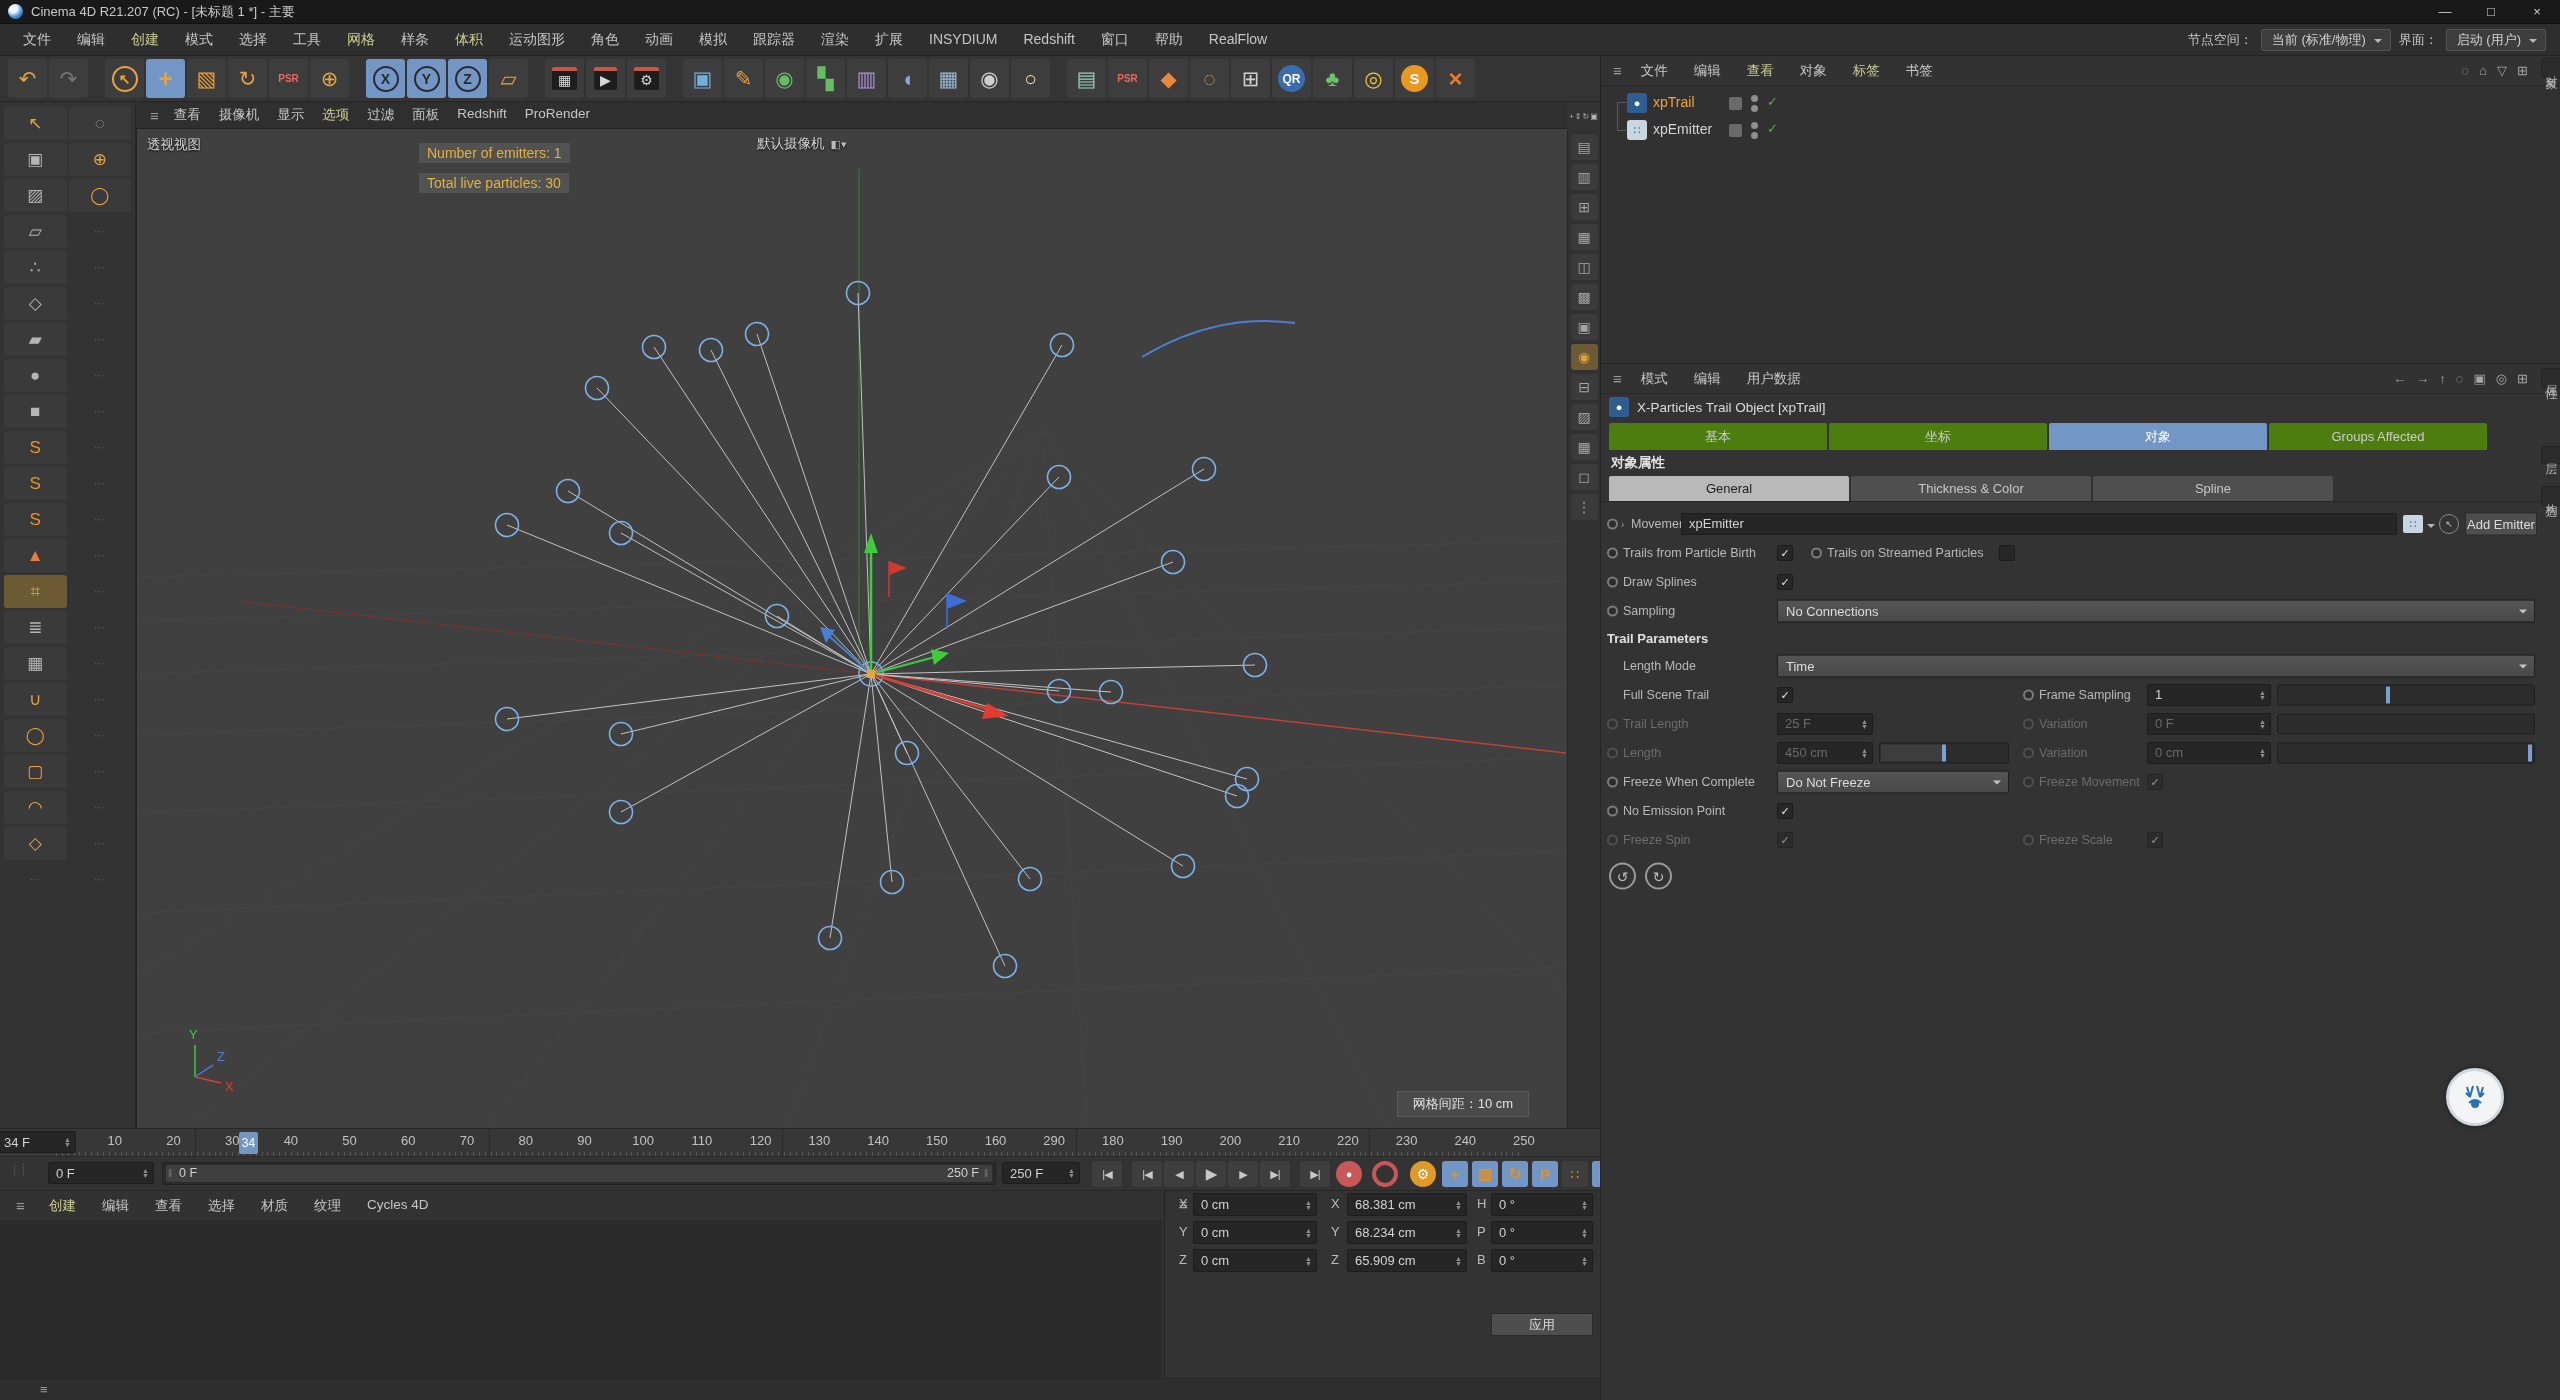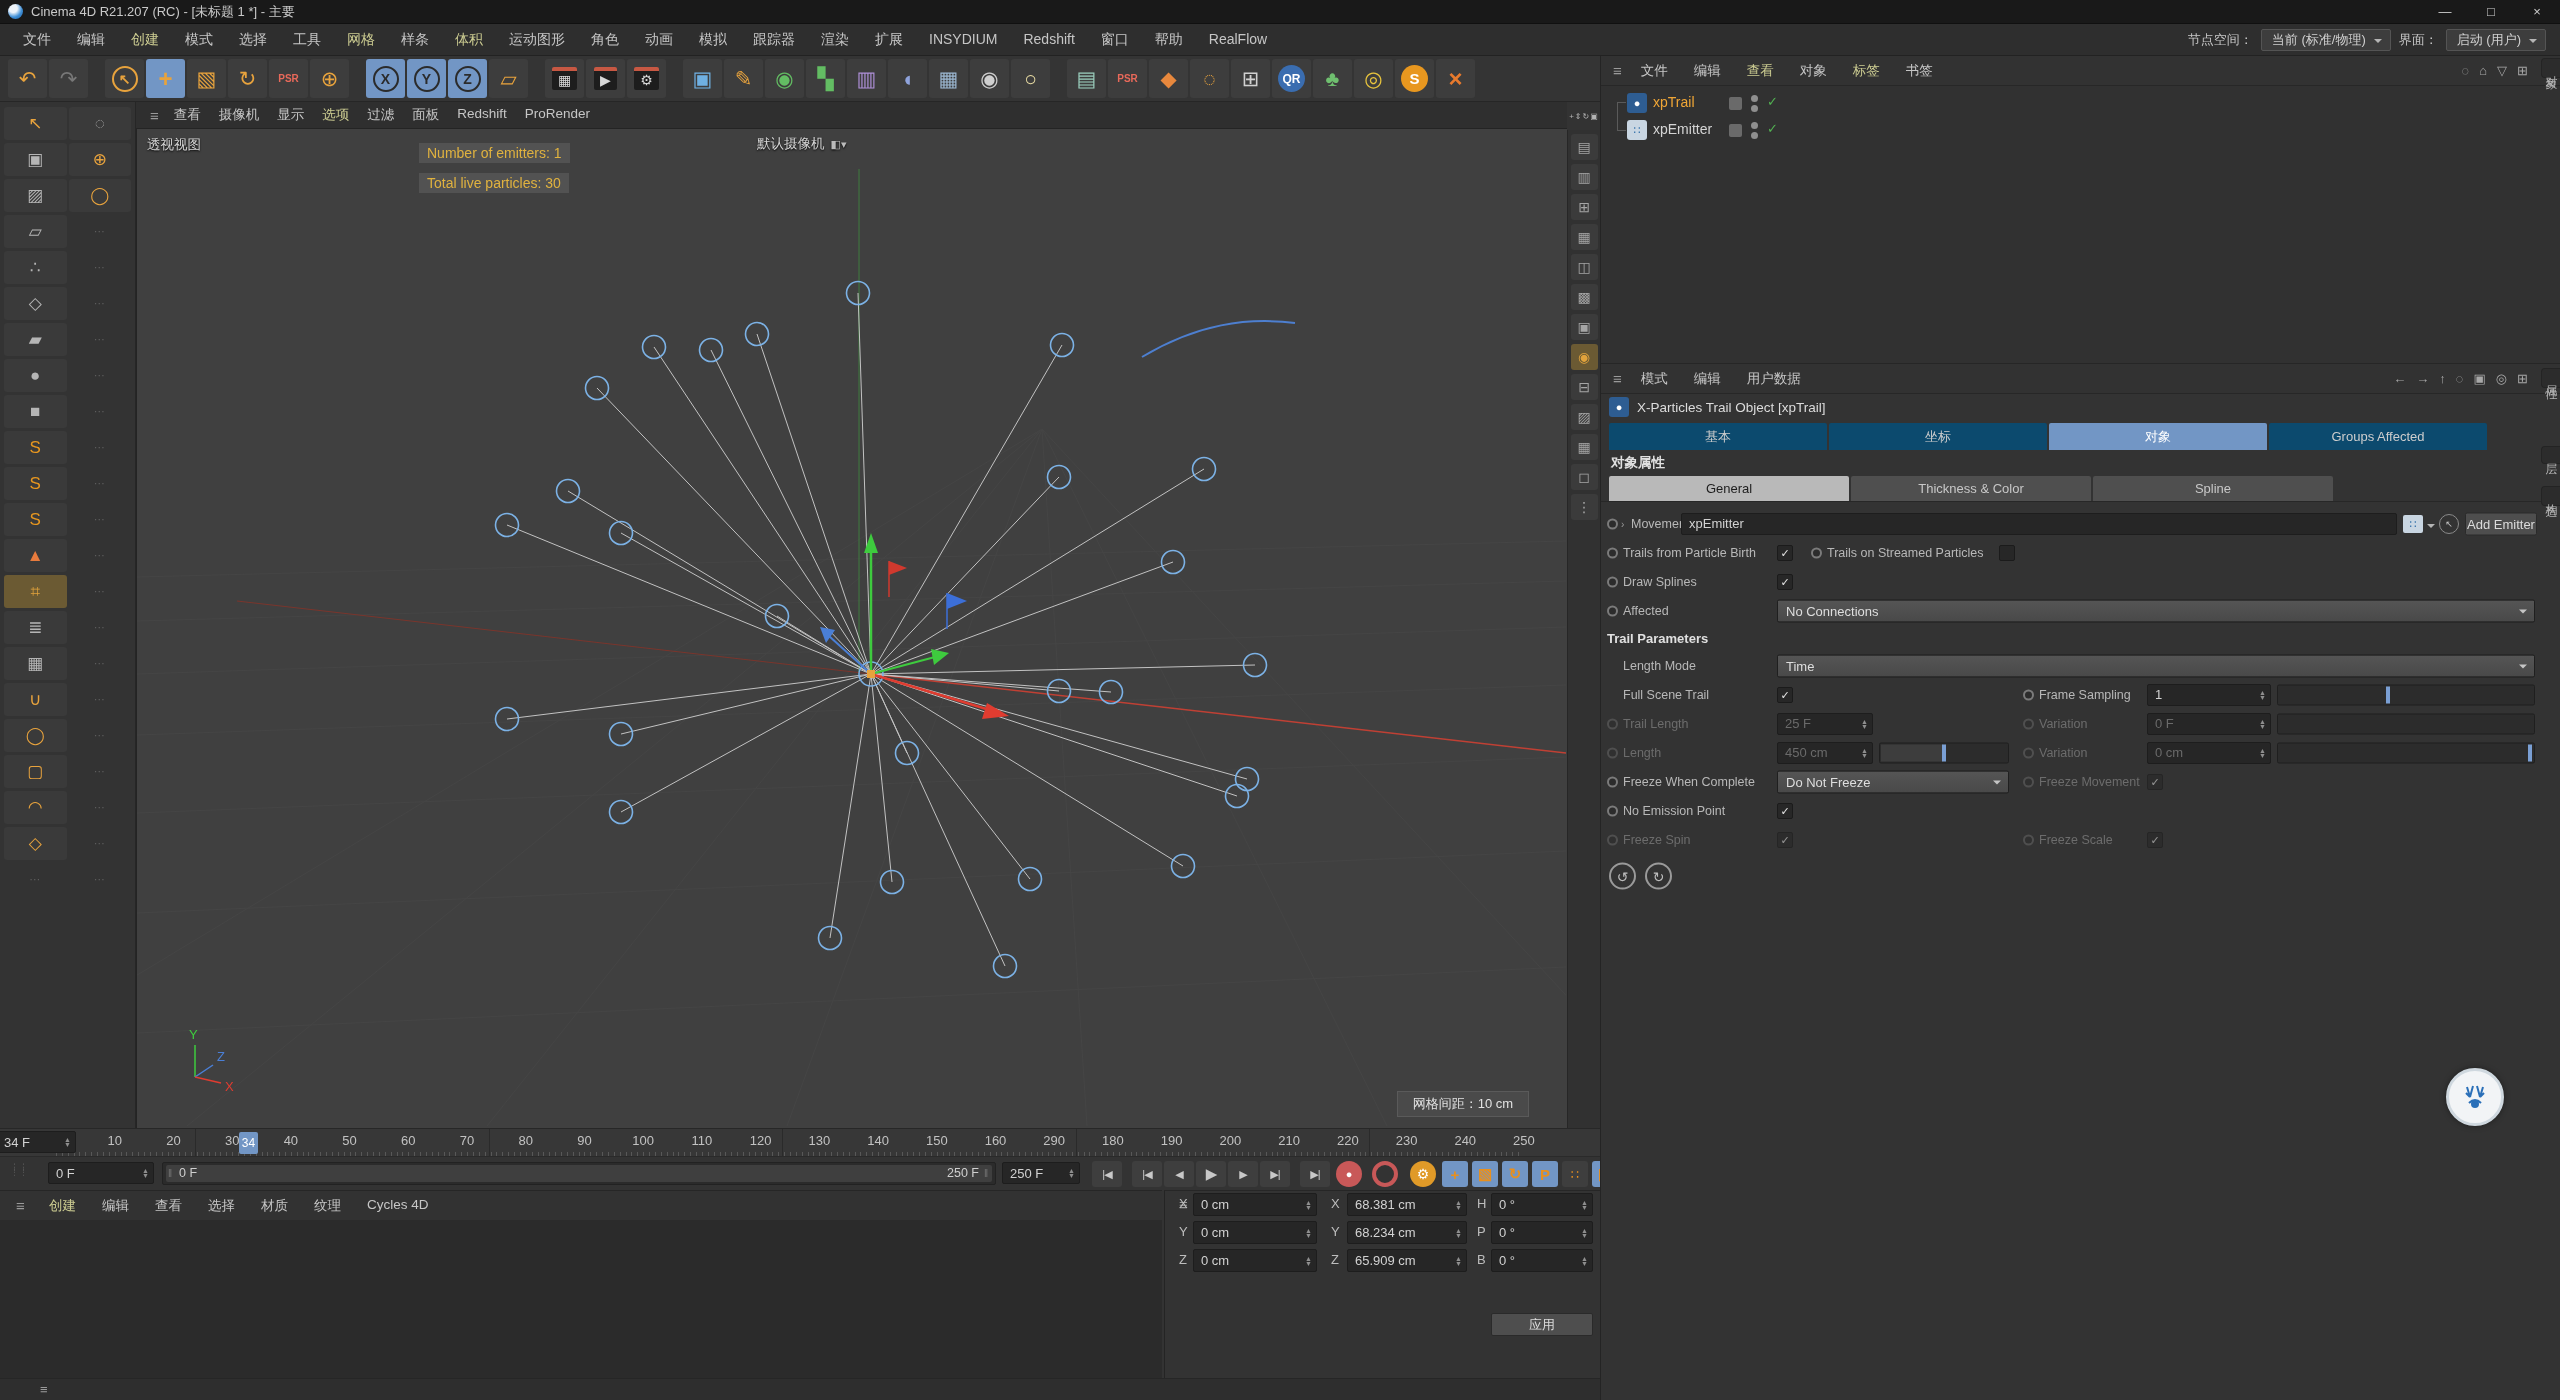--- a/index.html
+++ b/index.html
@@ -110,21 +110,21 @@
   .om-row .olabel { position:absolute; left:52px; top:4px; font-size:14px; }
   .om-row .sq { position:absolute; left:128px; top:7px; width:13px; height:13px; background:#7d7d7d; border-radius:2px; opacity:.75; }
   .om-row .vdots { position:absolute; left:150px; top:5px; display:flex; flex-direction:column; gap:3px; }
   .om-row .vdots i { width:7px; height:7px; border-radius:50%; background:#8f8f8f; }
   .om-row .chk { position:absolute; left:166px; top:4px; color:var(--green); font-size:13px; }
   .om-guide { position:absolute; background:#5a5a5a; }
 
   .attr-title { height:26px; display:flex; align-items:center; gap:8px; padding-left:8px; font-size:13.5px; color:#dcdcdc; background:#333; }
   .attr-title .oicon { width:20px; height:20px; border-radius:3px; background:#2e5d92; color:#fff; font-size:11px; display:flex; align-items:center; justify-content:center; }
   .attr-tabs { height:30px; display:flex; gap:2px; padding:3px 8px 0; }
-  .atab { width:218px; background:#0c4a6e; color:#cdcdcd; font-size:13px; display:flex; align-items:center; justify-content:center; border-radius:2px 2px 0 0; }
+  .atab { width:218px; background:#4d7c0f; color:#cdcdcd; font-size:13px; display:flex; align-items:center; justify-content:center; border-radius:2px 2px 0 0; }
   .atab.active { background:var(--accent); color:#fff; }
   .attr-sec { height:26px; display:flex; align-items:center; padding-left:10px; font-weight:bold; font-size:13.5px; color:#e0e0e0; }
   .attr-subtabs { height:25px; display:flex; gap:2px; padding-left:8px; }
   .stab { width:240px; background:#4f4f4f; color:#c8c8c8; font-size:13px; display:flex; align-items:center; justify-content:center; border-radius:2px 2px 0 0; }
   .stab.active { background:#b9b9b9; color:#1d1d1d; }
   .attr-hr { height:2px; border-top:1px solid #272727; }
   .attr-body { position:relative; font-size:12.5px; color:#b8b8b8; padding-top:6px; }
   .arow { position:relative; height:29px; }
   .ad { position:absolute; top:50%; transform:translateY(-50%); white-space:nowrap; }
   .dot { width:11px; height:11px; border:2px solid #7b7b7b; border-radius:50%; background:#2c2c2c; }
@@ -1041,21 +1041,21 @@
     </div>
 
     <div class="arow">
       <span class="ad dot" style="left:6px"></span>
       <span class="ad albl" style="left:22px">Draw Splines</span>
       <span class="ad cb on" style="left:176px"></span>
     </div>
 
     <div class="arow">
       <span class="ad dot" style="left:6px"></span>
-      <span class="ad albl" style="left:22px">Affected</span>
+      <span class="ad albl" style="left:22px">Sampling</span>
       <div class="ad dd" style="left:176px;width:758px">
           <span>No Connections</span>
         </div>
     </div>
 
     <div class="arow" style="height:26px">
       <span class="ad secttl" style="left:6px">Trail Parameters</span>
     </div>
 
     <div class="arow">

